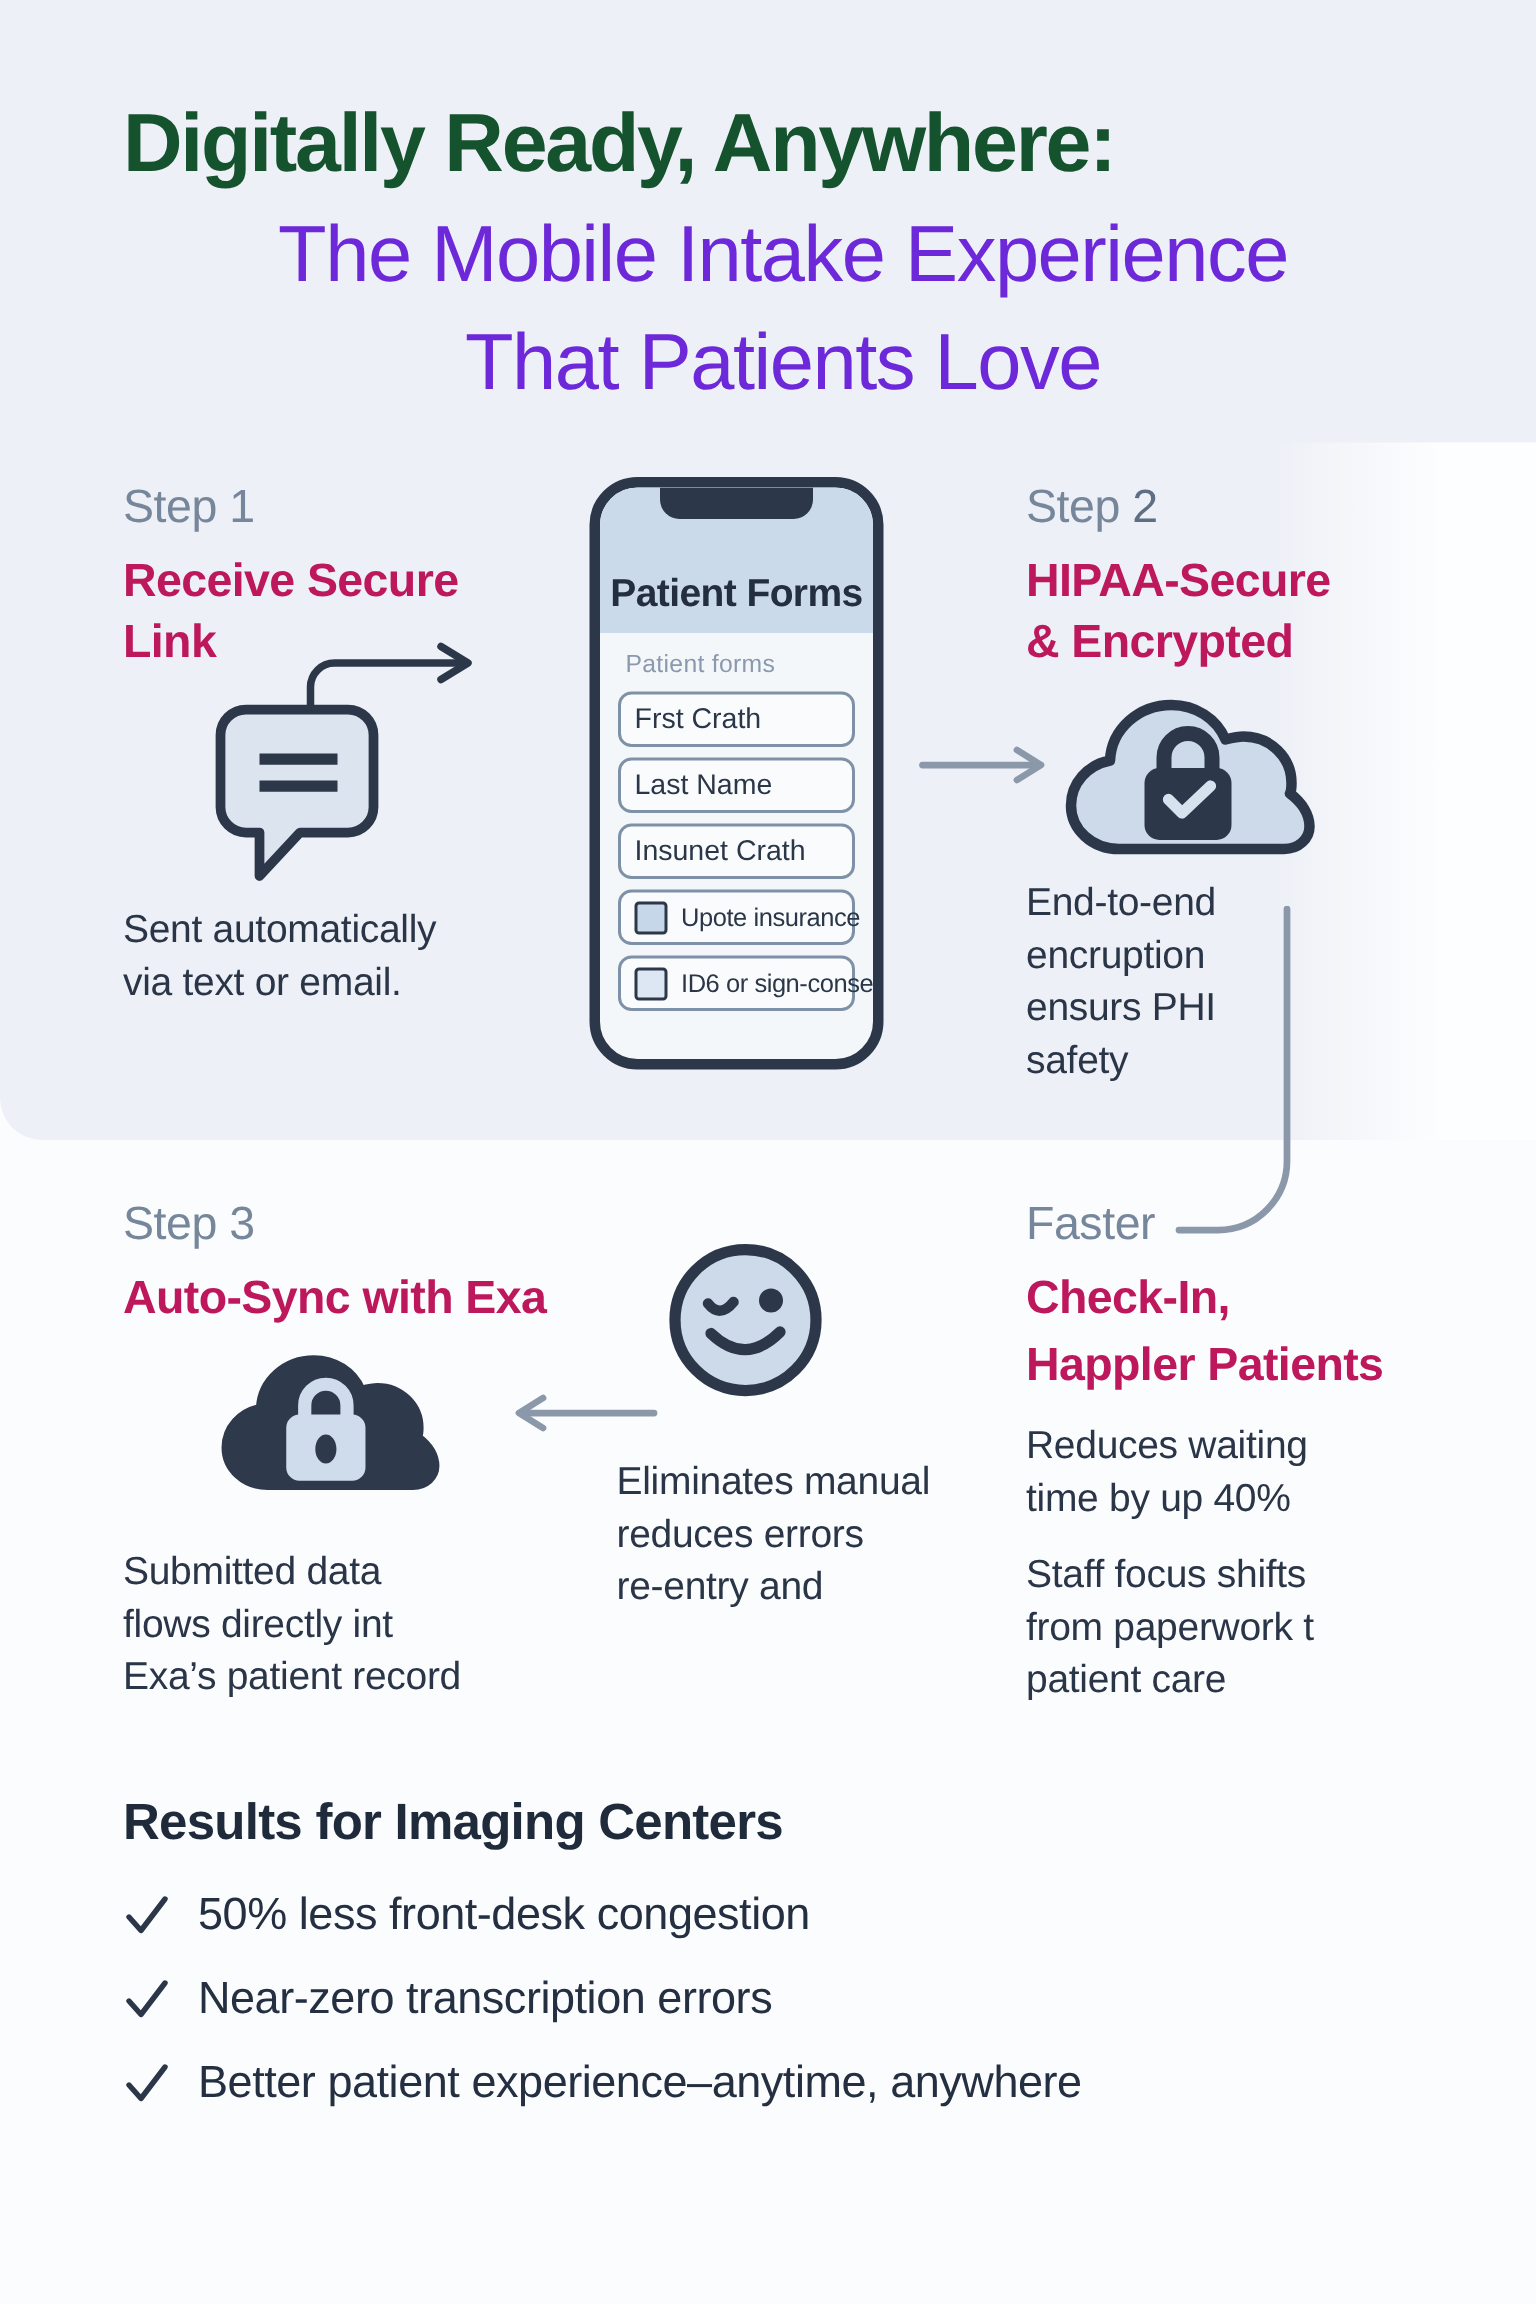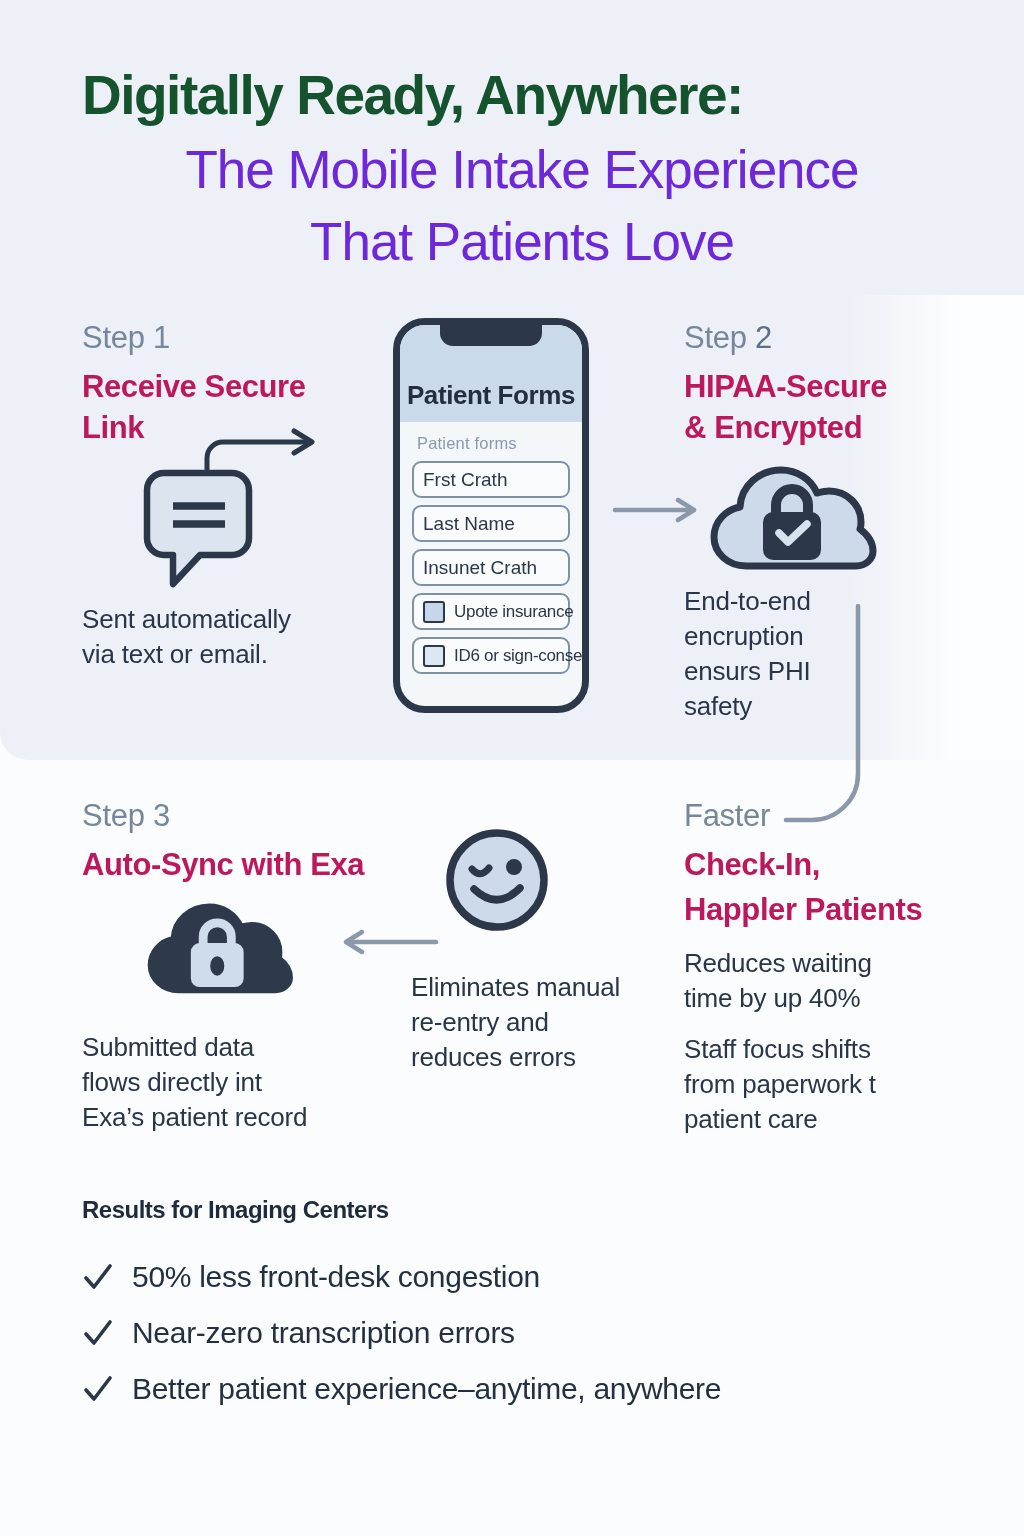--- a/index.html
+++ b/index.html
@@ -54,21 +54,21 @@
     background:#f9fbfd;display:flex;align-items:center;padding:0 9px;margin-bottom:7px;
     font-size:19px;color:#2b3748;white-space:nowrap;
   }
   .field.cb-row{font-size:17px;letter-spacing:-0.3px;}
   .cb{
     flex:0 0 auto;width:18px;height:18px;border:2.5px solid #2c3849;border-radius:3px;
     background:#c7d7ea;margin-right:9px;
   }
   .cb.lighter{background:#dde7f3;}
   
-  .results-heading{left:82px;top:1196px;font-size:24px;font-weight:bold;color:#1f2a3b;letter-spacing:-0.5px;}
+  .results-heading{left:82px;top:1196px;font-size:34px;font-weight:bold;color:#1f2a3b;letter-spacing:-0.5px;}
   .checklist{left:82px;top:1258px;display:flex;flex-direction:column;gap:19px;}
   .check-item{display:flex;align-items:center;gap:18px;height:37px;}
   .check-item .txt{font-size:30px;color:#242f41;letter-spacing:-0.3px;}
 </style>
 </head>
 <body>
 
 <div class="canvas">
 
   <div class="abs top-panel"></div>
@@ -182,22 +182,22 @@
 
   <svg class="abs" style="left:441px;top:824px;" width="112" height="112" viewBox="0 0 112 112">
     <circle cx="56" cy="56" r="47" fill="#ccdaea" stroke="#2c3849" stroke-width="7.5"></circle>
     <path d="M31,45 Q39,55 48,44" fill="none" stroke="#2c3849" stroke-width="7" stroke-linecap="round"></path>
     <circle cx="73" cy="43" r="8" fill="#2c3849"></circle>
     <path d="M33,65 Q56,87 79,64" fill="none" stroke="#2c3849" stroke-width="7.5" stroke-linecap="round"></path>
   </svg>
 
   <div class="abs body-text" style="left:393px;top:970px;margin-left:18px;">
     <span>Eliminates manual</span>
+    <span>reduces errors</span>
     <span>re-entry and</span>
-    <span>reduces errors</span>
   </div>
 
   <div class="abs step-label" style="left:684px;top:798px;">Faster</div>
   <div class="abs block-heading" style="left:684px;top:842px;line-height:45px;">
     <span>Check-In,</span>
     <span>Happler Patients</span>
   </div>
   <div class="abs body-text" style="left:684px;top:946px;">
     <span>Reduces waiting</span>
     <span>time by up 40%</span>

